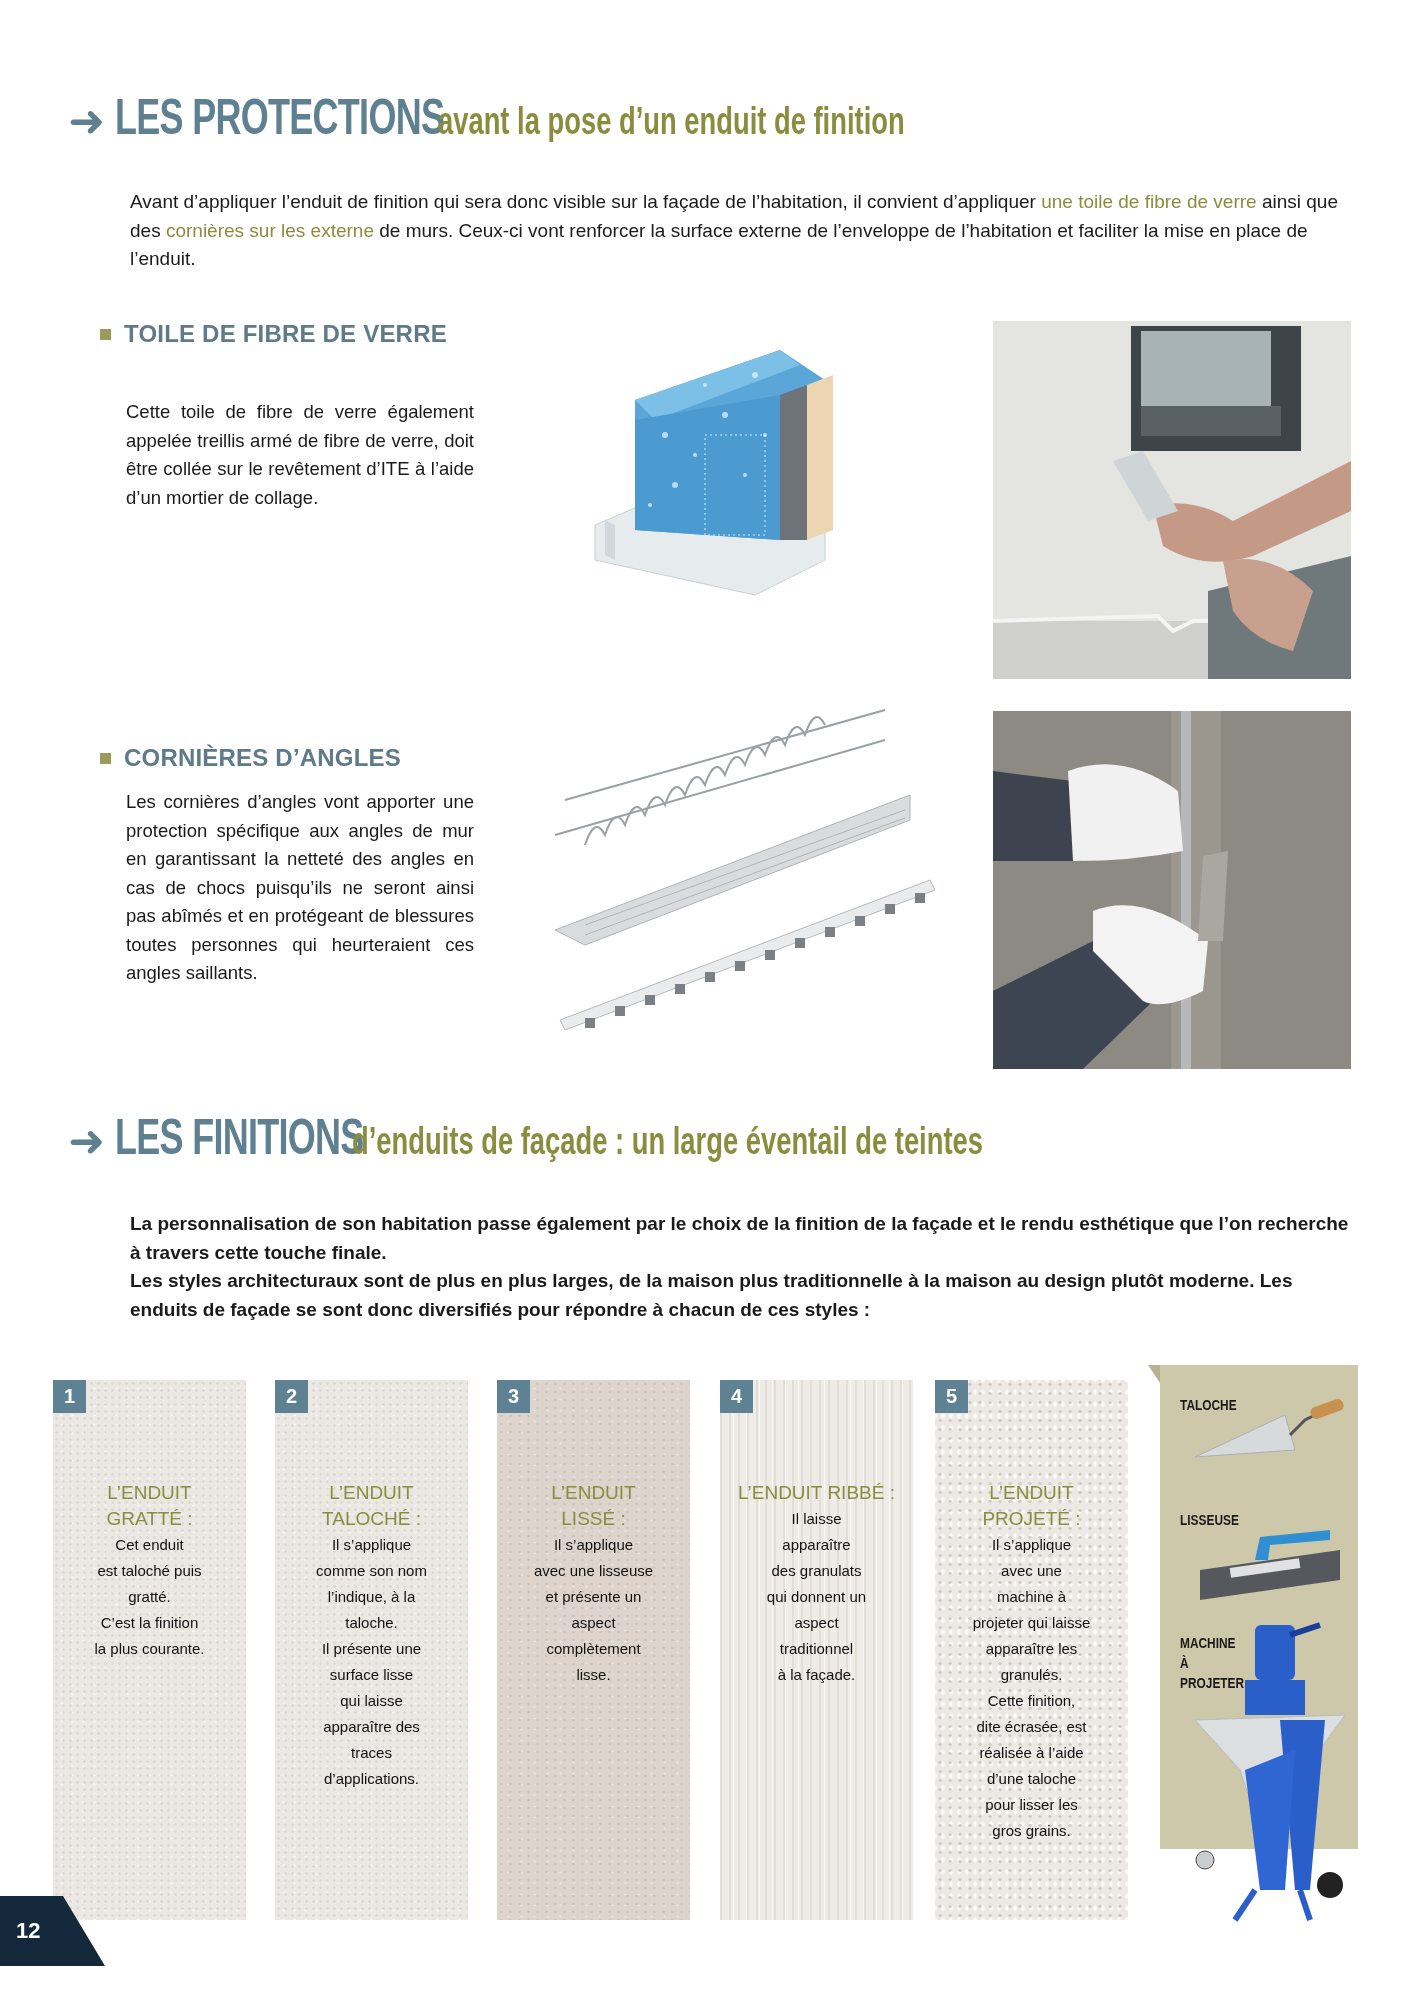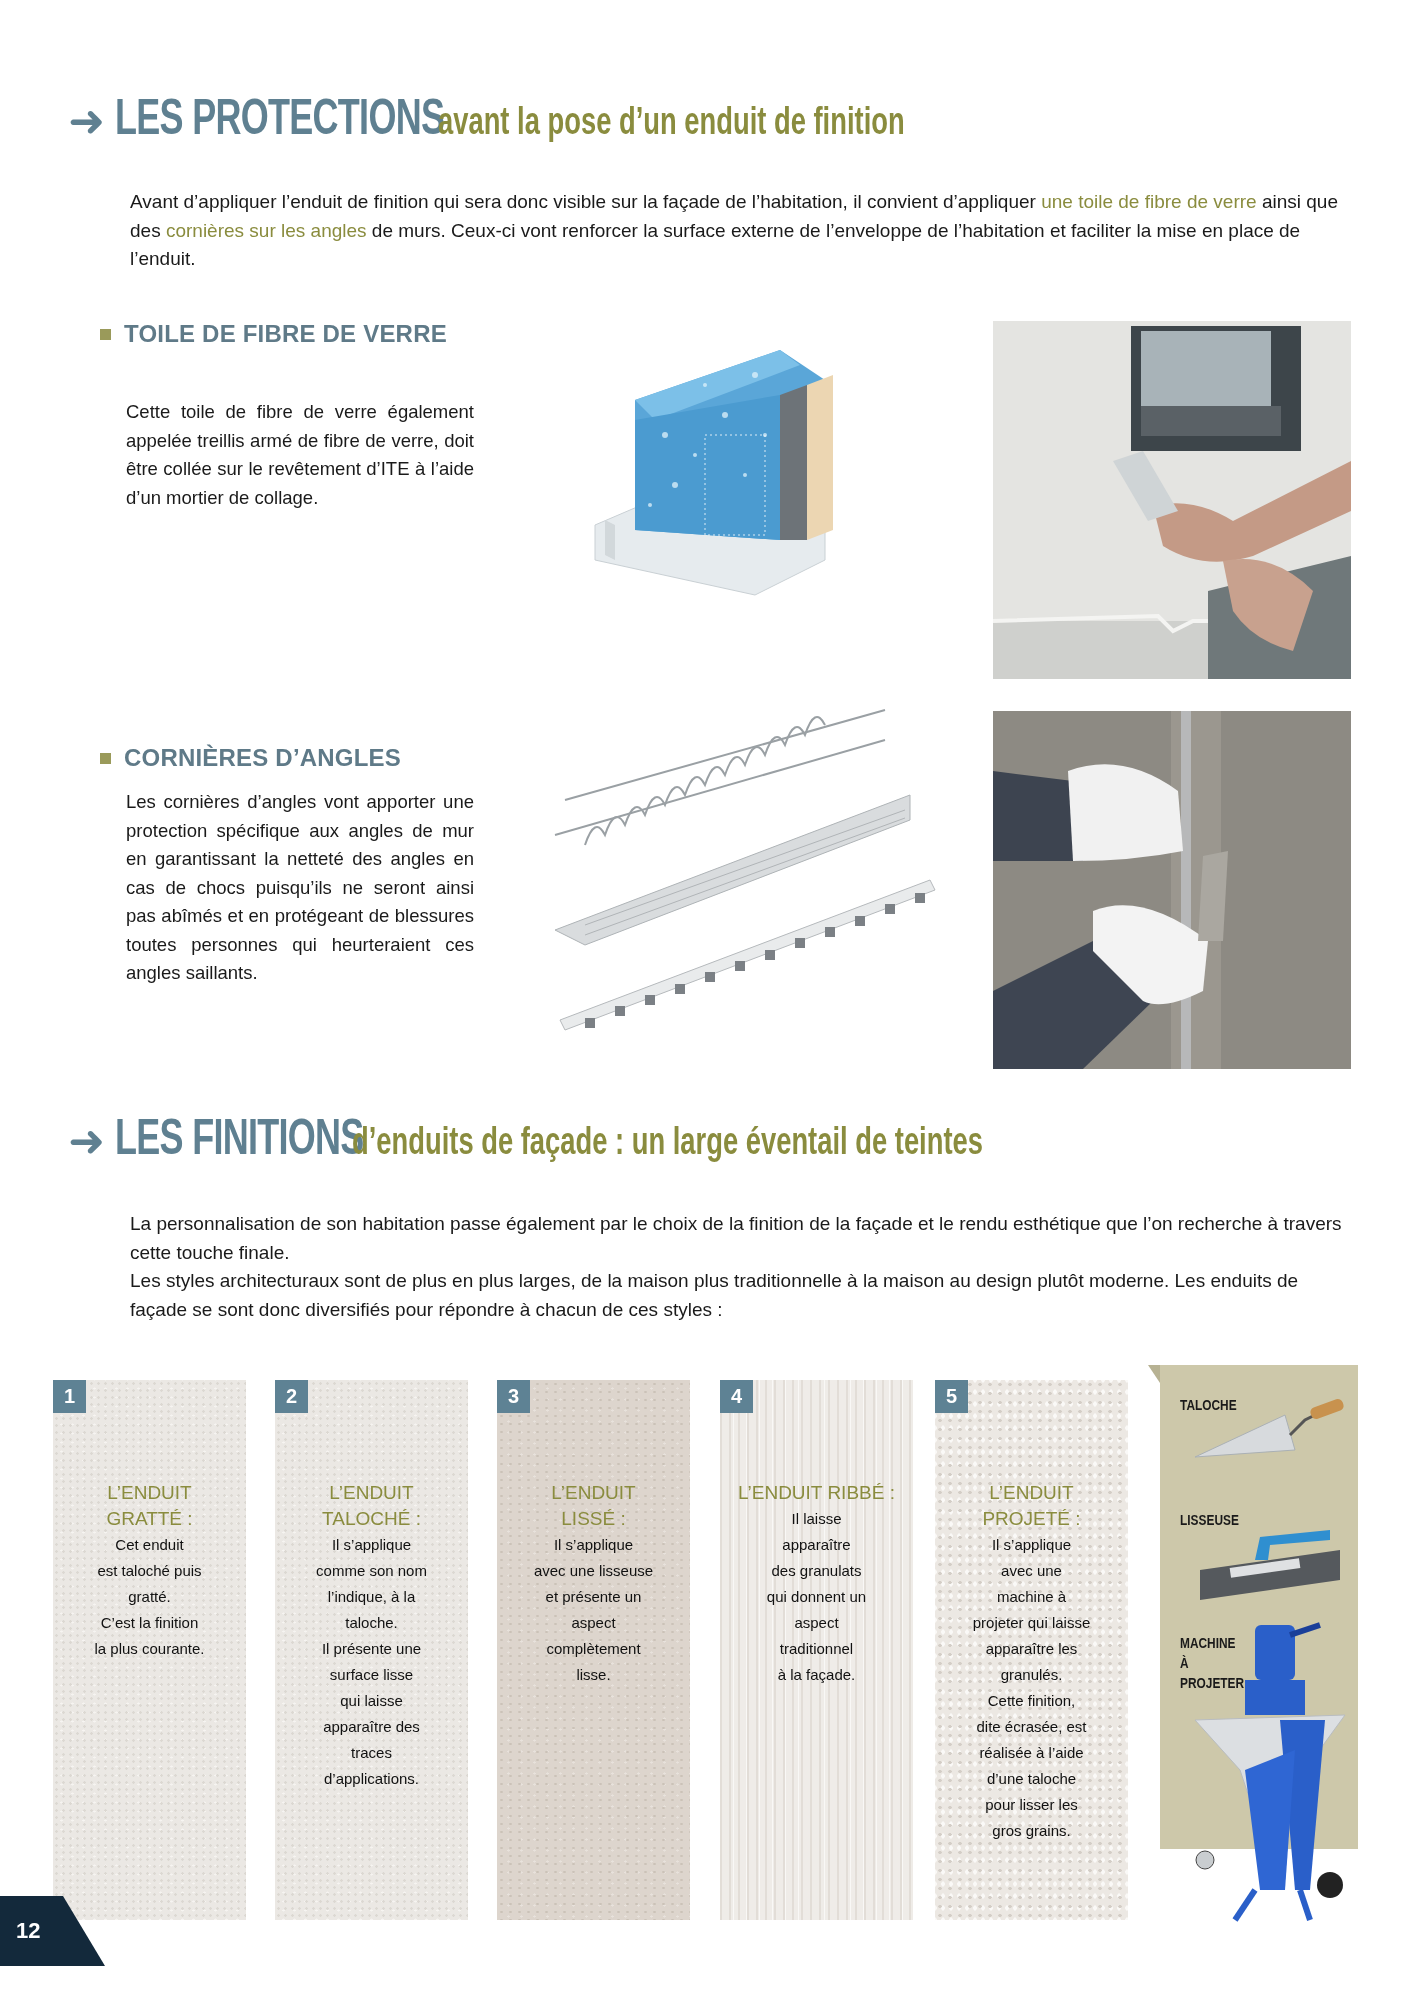--- a/index.html
+++ b/index.html
@@ -42,21 +42,21 @@
 </head>
 <body>
 
 <div class="section-title" style="top:88px;">
   <span class="arrow">➜</span>
   <span class="main">LES PROTECTIONS</span>
   <span class="sub" style="margin-left:-134px;">avant la pose d’un enduit de finition</span>
 </div>
 
 <p class="intro" style="top:188px;">
-  <span>Avant d’appliquer l’enduit de finition qui sera donc visible sur la façade de l’habitation, il convient d’appliquer </span><span class="hl">une toile de fibre de verre</span><span> ainsi que des </span><span class="hl">cornières sur les angles</span><span> de murs. Ceux-ci vont renforcer la surface externe de l’enveloppe de l’habitation et faciliter la mise en place de l’enduit.</span>
+  <span>Avant d’appliquer l’enduit de finition qui sera donc visible sur la façade de l’habitation, il convient d’appliquer </span><span class="hl">une toile de fibre de verre</span><span> ainsi que des </span><span class="hl">cornières sur les externe</span><span> de murs. Ceux-ci vont renforcer la surface externe de l’enveloppe de l’habitation et faciliter la mise en place de l’enduit.</span>
 </p>
 
 <div class="subhead" style="top:320px;">
   <span class="bullet"></span>
   <span class="txt">TOILE DE FIBRE DE VERRE</span>
 </div>
 <p class="body-text" style="top:370px;">Cette toile de fibre de verre également appelée treillis armé de fibre de verre, doit être collée sur le revêtement d’ITE à l’aide d’un mortier de collage.</p>
 
 <div class="photo" style="left:575px; top:325px; width:320px; height:295px;">
   <svg width="320" height="295" viewBox="0 0 320 295">
@@ -143,21 +143,21 @@
     <polygon points="210,145 235,140 230,230 205,230" fill="#aaa7a0"></polygon>
   </svg>
 </div>
 
 <div class="section-title" style="top:1108px;">
   <span class="arrow">➜</span>
   <span class="main">LES FINITIONS</span>
   <span class="sub" style="margin-left:-108px;">d’enduits de façade : un large éventail de teintes</span>
 </div>
 
-<div class="intro" style="top:1210px; width:1220px;">
+<div class="intro" style="top:1210px; width:1220px;font-weight:bold;">
   <p>La personnalisation de son habitation passe également par le choix de la finition de la façade et le rendu esthétique que l’on recherche à travers cette touche finale.</p>
   <p>Les styles architecturaux sont de plus en plus larges, de la maison plus traditionnelle à la maison au design plutôt moderne. Les enduits de façade se sont donc diversifiés pour répondre à chacun de ces styles :</p>
 </div>
 
 <div class="panel tex1" style="left:53px;">
   <div class="num">1</div>
   <div class="content" style="top:100px;">
     <div class="ptitle" style="white-space:pre-line;">L’ENDUIT
 GRATTÉ :</div>
     <div class="pbody">Cet enduit

